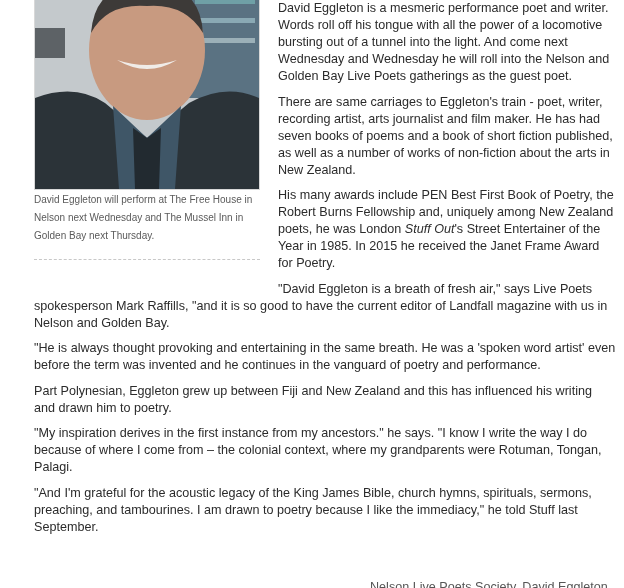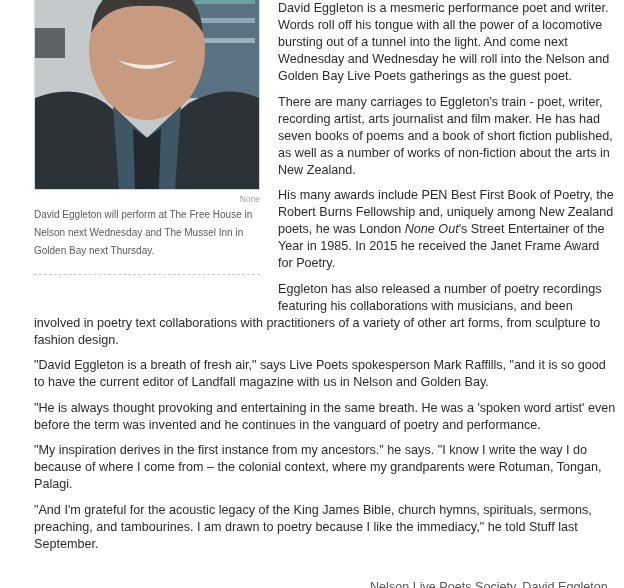--- a/index.html
+++ b/index.html
@@ -50,28 +50,27 @@
         <rect x="162" y="50" width="58" height="5" fill="#9bb0b8"></rect>
         <rect x="0" y="40" width="30" height="30" fill="#5d6266"></rect>
         <ellipse cx="112" cy="62" rx="58" ry="70" fill="#c89a80"></ellipse>
         <path d="M56 45 Q60 -5 112 -5 Q165 -5 168 45 Q150 15 112 18 Q72 15 56 45 Z" fill="#3d3a38"></path>
         <path d="M82 72 Q112 90 142 72 Q112 82 82 72 Z" fill="#f0ece8"></path>
         <path d="M0 110 Q40 95 70 115 L112 150 L154 115 Q190 95 224 110 L224 201 L0 201 Z" fill="#2b3338"></path>
         <path d="M78 118 L112 150 L146 118 L140 201 L84 201 Z" fill="#3f5667"></path>
         <path d="M98 140 L112 150 L126 140 L124 201 L100 201 Z" fill="#222a30"></path>
       </svg>
     </div>
-    <div class="credit">None</div>
     <div class="caption">David Eggleton will perform at The Free House in Nelson next Wednesday and The Mussel Inn in Golden Bay next Thursday.</div>
   </div>
 
   <p>David Eggleton is a mesmeric performance poet and writer. Words roll off his tongue with all the power of a locomotive bursting out of a tunnel into the light. And come next Wednesday and Wednesday he will roll into the Nelson and Golden Bay Live Poets gatherings as the guest poet.</p>
-  <p>There are many carriages to Eggleton's train - poet, writer, recording artist, arts journalist and film maker.  He has had seven books of poems and a book of short fiction published, as well as a number of works of non-fiction about the arts in New Zealand.</p>
-  <p><span>His many awards include PEN Best First Book of Poetry, the Robert Burns Fellowship and, uniquely among New Zealand poets, he was London </span><em>None Out</em><span>'s Street Entertainer of the Year in 1985. In 2015 he received the Janet Frame Award for Poetry.</span></p>
-  <p>Eggleton has also released a number of poetry recordings featuring his collaborations with musicians, and been involved in poetry text collaborations with practitioners of a variety of other art forms, from sculpture to fashion design.</p>
+  <p>There are same carriages to Eggleton's train - poet, writer, recording artist, arts journalist and film maker.  He has had seven books of poems and a book of short fiction published, as well as a number of works of non-fiction about the arts in New Zealand.</p>
+  <p><span>His many awards include PEN Best First Book of Poetry, the Robert Burns Fellowship and, uniquely among New Zealand poets, he was London </span><em>Stuff Out</em><span>'s Street Entertainer of the Year in 1985. In 2015 he received the Janet Frame Award for Poetry.</span></p>
   <p>"David Eggleton is a breath of fresh air," says Live Poets spokesperson Mark Raffills, "and it is so good to have the current editor of Landfall magazine with us in Nelson and Golden Bay.</p>
   <p>"He is always thought provoking and entertaining in the same breath. He was a 'spoken word artist' even before the term was invented and he continues in the vanguard of poetry and performance.</p>
+  <p>Part Polynesian, Eggleton grew up between Fiji and New Zealand and this has influenced his writing and drawn him to poetry.</p>
   <p>"My inspiration derives in the first instance from my ancestors." he says. "I know I write the way I do because of where I come from – the colonial context, where my grandparents were Rotuman, Tongan, Palagi.</p>
   <p>"And I'm grateful for the acoustic legacy of the King James Bible, church hymns, spirituals, sermons, preaching, and tambourines. I am drawn to poetry because I like the immediacy," he told Stuff last September.</p>
 
 </div>
 
 <div class="byline">Nelson Live Poets Society, David Eggleton</div>
 
 </body></html>

